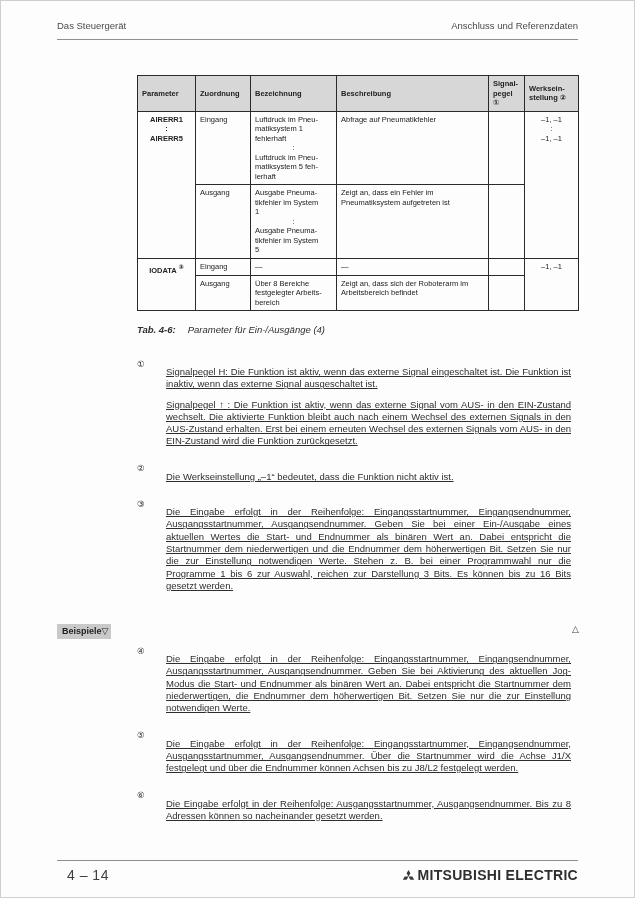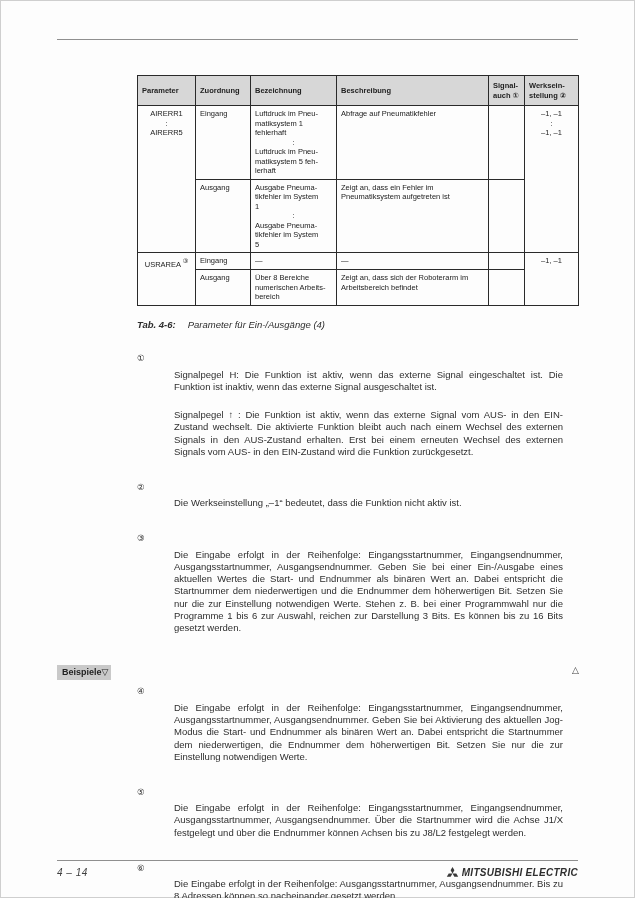--- a/index.html
+++ b/index.html
@@ -15,62 +15,66 @@
   .runhead-rule{position:absolute;top:39px;left:57px;right:57px;border-top:1px solid #8f8f8f;}
 
   
   .content{position:absolute;top:75px;left:137px;width:442px;}
 
   
   table.params{border-collapse:collapse;table-layout:fixed;width:441px;font-size:7.5px;line-height:9.5px;color:#222;}
   table.params{border:1.5px solid #2a2a2a;}
   table.params td,table.params th{border:1px solid #2a2a2a;padding:3px 4px;vertical-align:top;overflow:hidden;}
   table.params th{background:#d7d7d7;font-weight:bold;text-align:left;vertical-align:middle;}
-  td.param-cell{text-align:center;vertical-align:middle;}
+  td.param-cell{text-align:center;vertical-align:middle;font-weight:bold;}
   td.werks-cell{text-align:center;vertical-align:middle;margin-top:40px;}
   td.signal-cell{width:36px;}
   .ln{display:block;}
   .ln.dots{text-align:center;}
 
   
   .caption{margin-top:13px;font-size:9.5px;font-style:italic;color:#2e2e2e;}
   .caption .cap-label{font-weight:bold;margin-right:12px;text-align:right;}
 
   
   .notes{margin-top:23px;}
   .notes2{margin-top:9px;}
   .note{display:flex;margin-bottom:7px;}
   .note .marker{flex:0 0 21px;font-size:8.5px;padding-top:0.5px;color:#2e2e2e;}
   .note .note-body{flex:1;font-size:9.5px;line-height:12.3px;text-align:justify;}
-  .note .para{margin:16px;}
-
-  
-  .examples{position:relative;margin-top:14px;}
+  .note .para{margin:8px;text-decoration:underline;}
+
+  
+  .examples{position:relative;margin-top:24px;}
   .ex-label{
     position:absolute;left:-80px;top:0;background:#c9c9c9;color:#1f1f1f;
     font-size:9px;font-weight:bold;padding:2px 3px 2px 5px;line-height:11px;
   }
   .ex-label .tri{font-weight:normal;font-size:9px;}
   .ex-item{margin-bottom:11px;}
   .ex-text{font-size:9.5px;line-height:12.3px;text-align:justify;}
   .ex-code{font-size:9.5px;line-height:12.3px;}
   .ex-end{height:12px;text-align:right;font-size:9px;color:#3a3a3a;margin-top:1px;margin-bottom:3px;}
 
   
   .foot-rule{position:absolute;left:57px;right:57px;top:860px;border-top:1px solid #8f8f8f;}
-  .foot{position:absolute;left:57px;right:57px;top:867px;font-size:10px;color:#3f3f3f;font-style:italic;}
+  .foot{position:absolute;left:67px;right:57px;top:867px;font-size:14px;color:#3f3f3f;}
   .foot .pn{float:left;letter-spacing:0.5px;}
   .foot .brand{float:right;font-weight:bold;color:#2e2e2e;letter-spacing:0.3px;display:flex;align-items:center;gap:3px;}
   .logo{display:inline-block;vertical-align:middle;}
 </style>
 </head>
 <body>
 
 <div class="page">
 
+  <div class="runhead">
+    <span class="l">Das Steuergerät</span>
+    <span class="r">Anschluss und Referenzdaten</span>
+  </div>
   <div class="runhead-rule"></div>
 
   <div class="content">
 
     <table class="params">
       <colgroup>
         <col style="width:58px">
           <col style="width:55px">
           <col style="width:86px">
         <col style="width:152px">
@@ -78,21 +82,21 @@
           <col style="width:54px">
       </colgroup>
       <tbody>
           <tr style="height:30px">
         <th>Parameter</th>
         <th>Zuordnung</th>
         <th>Bezeichnung</th>
         <th>Beschreibung</th>
         <th>
               <span class="ln">Signal-</span>
-              <span class="ln">auch ①</span>
+              <span class="ln">pegel ①</span>
             </th>
         <th>
               <span class="ln">Werksein-</span>
               <span class="ln">stellung ②</span>
             </th>
       </tr>
       <tr style="height:73px">
         <td class="param-cell" rowspan="2">
               <span class="ln">AIRERR1</span>
               <span class="ln dots">:</span>
@@ -125,38 +129,38 @@
               <span class="ln dots">:</span>
               <span class="ln">Ausgabe Pneuma-</span>
               <span class="ln">tikfehler im System</span>
               <span class="ln">5</span>
             </td>
         <td>Zeigt an, dass ein Fehler im Pneumatiksystem aufgetreten ist</td>
         <td class="signal-cell"></td>
       </tr>
       <tr style="height:17px">
         <td class="param-cell" rowspan="2">
-          <span>USRAREA</span>
+          <span>IODATA</span>
           <sup>③</sup>
         </td>
         <td>Eingang</td>
         <td>
               <span class="ln">—</span>
             </td>
         <td>—</td>
         <td class="signal-cell"></td>
         <td class="werks-cell" rowspan="2">
               <span class="ln">–1, –1</span>
             </td>
       </tr>
       <tr style="height:31px">
         <td>Ausgang</td>
         <td>
               <span class="ln">Über 8 Bereiche</span>
-              <span class="ln">numerischen Arbeits-</span>
+              <span class="ln">festgelegter Arbeits-</span>
               <span class="ln">bereich</span>
             </td>
         <td>Zeigt an, dass sich der Roboterarm im Arbeitsbereich befindet</td>
         <td class="signal-cell"></td>
       </tr>
     </tbody>
       </table>
 
     <div class="caption">
       <span class="cap-label">Tab. 4-6:</span><span>Parameter für Ein-/Ausgänge (4)</span>

